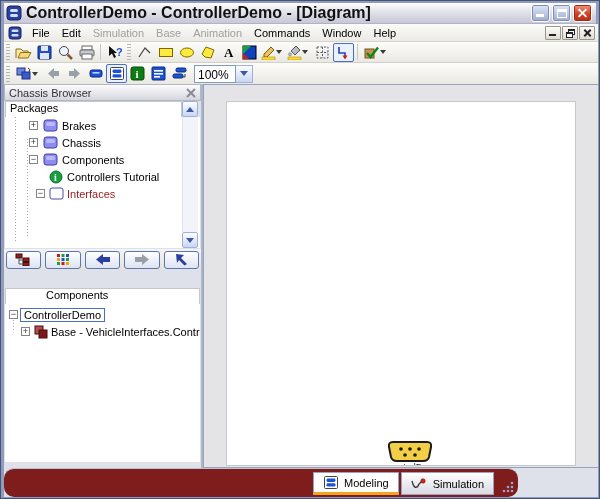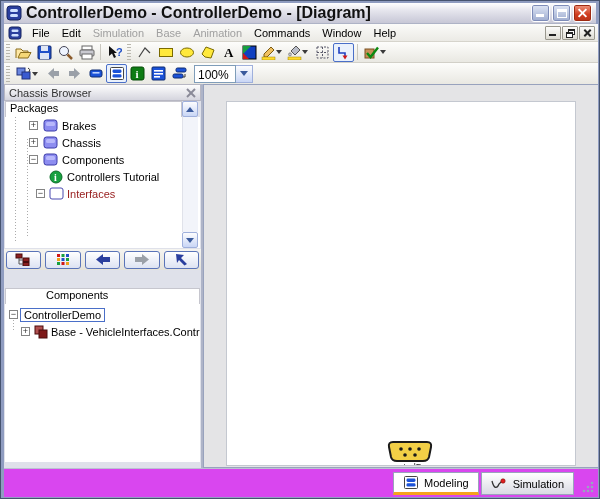--- a/index.html
+++ b/index.html
@@ -95,22 +95,22 @@
   
   .diagram { position:absolute; left:199px; top:60px; width:395px; height:384px;
     background:#e4e4e6; border:1px solid #98a2bd; border-right:none; }
   .canvas { position:absolute; left:22px; top:16px; width:350px; height:365px;
     background:#fff; border:1px solid #c4c8d0; overflow:hidden; }
   .bus { position:absolute; left:160px; top:339px; width:46px; }
   .bus-label { position:absolute; left:140px; top:360px; width:86px; text-align:center;
     font-size:9px; color:#222; }
 
   
-  .statusbar { position:absolute; left:0; top:444px; width:594px; height:29px;
-    background:#d946ef; border-top:1px solid #bcc0d2; }
+  .statusbar { position:absolute; left:0; top:444px; width:514px; height:29px;
+    background:#7f1d1d; border-top:1px solid #bcc0d2;border-radius:10px; }
   .tabs { position:absolute; right:24px; top:3px; display:flex; gap:2px; }
   .tab { height:23px; display:flex; align-items:center; gap:5px; padding:0 9px;
     border:1px solid #9aa2bd; background:linear-gradient(#ffffff,#d9dae3); }
   .tab.active { background:#fff; border-bottom:3px solid #f5a21d; }
   .grip-corner { position:absolute; right:3px; bottom:3px; }
 </style>
 </head>
 <body>
 
 <div class="window">

